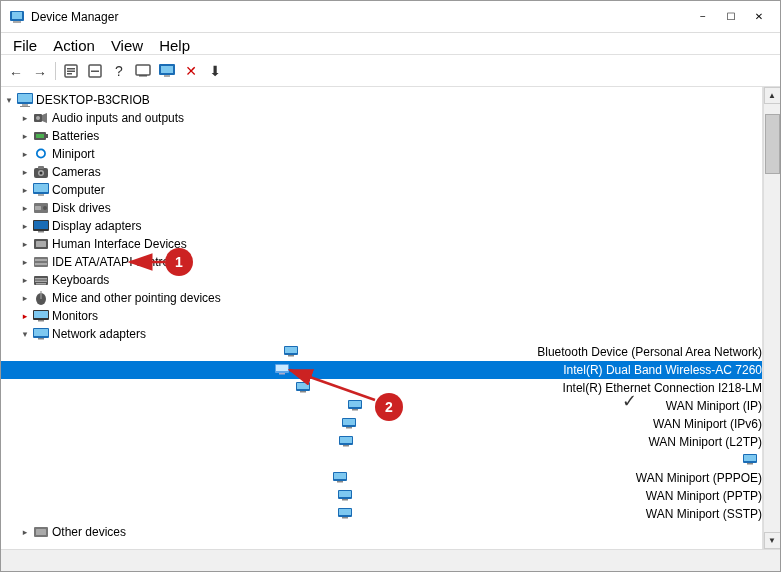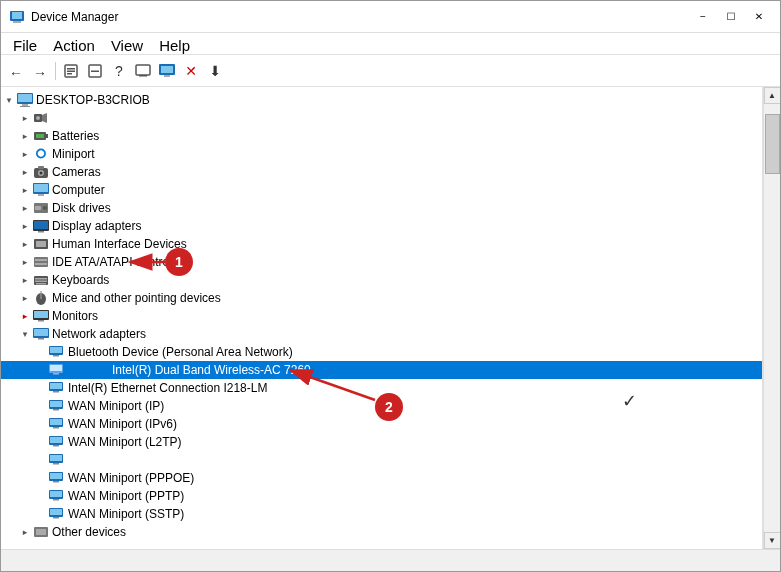--- a/index.html
+++ b/index.html
@@ -158,21 +158,21 @@
       font-size: 12px;
     }
 
     .tree-label {
       font-size: 12px;
       color: #000;
     }
     .tree-item.selected-highlight .tree-label { color: #fff; margin-left: 44px; }
 
     .indent-1 { padding-left: 16px; }
-    .indent-2 { padding-left: 32px; }
+    .indent-2 { padding-left: 32px; justify-content: space-between; }
 
     
     .scrollbar-area {
       width: 17px;
       background: #f0f0f0;
       border-left: 1px solid #ddd;
       display: flex;
       flex-direction: column;
       align-items: center;
     }
@@ -356,20 +356,21 @@
 
         <div class="tree-item indent-1">
           <div class="tree-expand">▸</div>
           <div class="tree-icon">
             <svg width="16" height="14" viewBox="0 0 16 14">
               <rect x="1" y="3" width="8" height="8" rx="1" fill="#555"></rect>
               <polygon points="9,4 14,2 14,12 9,10" fill="#777"></polygon>
               <circle cx="5" cy="7" r="2" fill="#aaa"></circle>
             </svg>
           </div>
+          <span class="tree-label">Audio inputs and outputs</span>
         </div>
 
         <div class="tree-item indent-1">
           <div class="tree-expand">▸</div>
           <div class="tree-icon">
             <svg width="16" height="14" viewBox="0 0 16 14">
               <rect x="1" y="3" width="12" height="8" rx="1" fill="#555"></rect>
               <rect x="13" y="5" width="2" height="4" fill="#555"></rect>
               <rect x="3" y="5" width="8" height="4" fill="#4CAF50"></rect>
             </svg>

